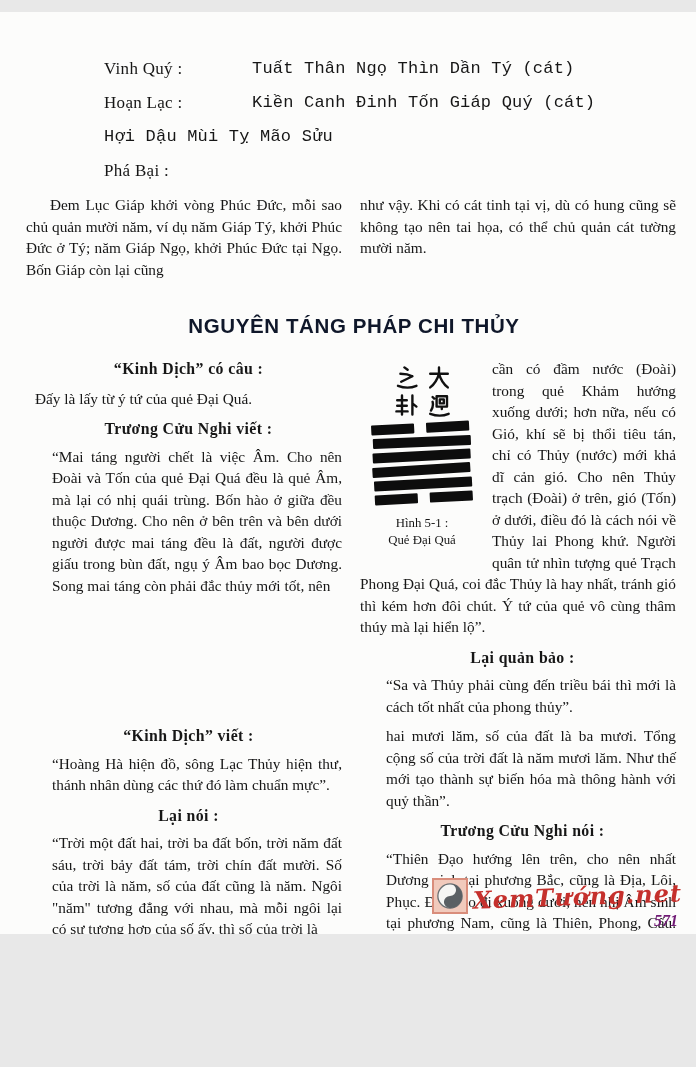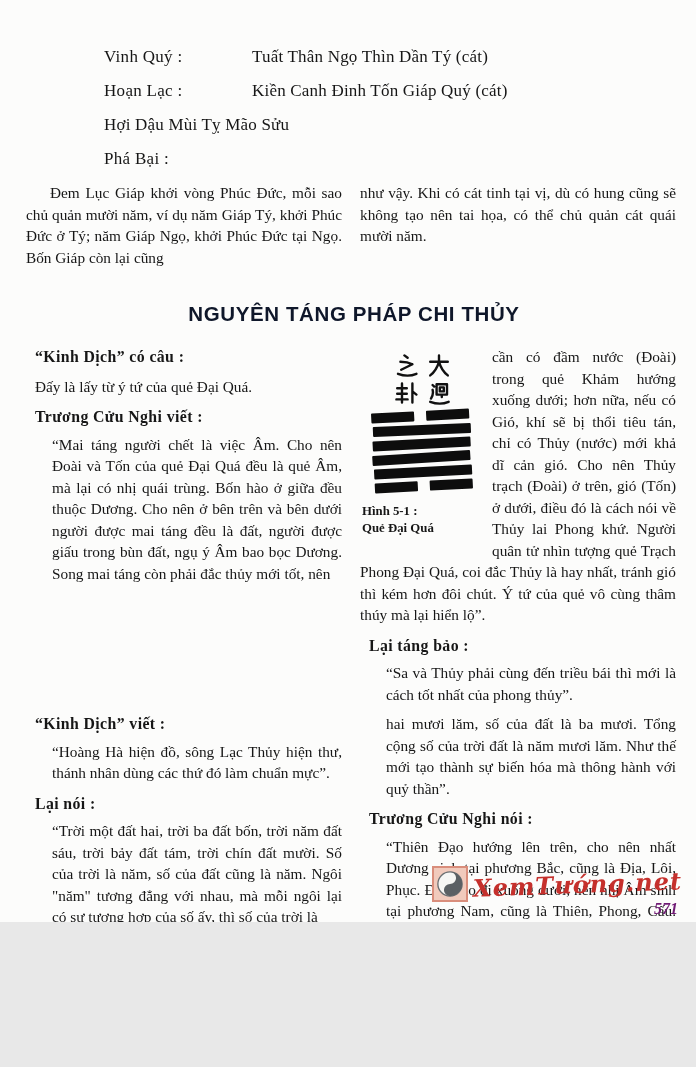--- a/index.html
+++ b/index.html
@@ -1,53 +1,53 @@
 <!DOCTYPE html>
 <html><head>
 <meta charset="utf-8">
 <style>
   html,body{margin:0;padding:0;background:#e8e8e8;}
   .page{
-    position:relative;width:696px;height:922px;margin:0 auto;
+    position:relative;width:696px;height:922px;margin:12px auto;
     background:#fcfcfb;color:#161616;overflow:hidden;
     font-family:"Liberation Serif","DejaVu Serif",serif;
     box-sizing:border-box;padding:46px 14px 4px 26px;
   }
   
   .toplist{margin-left:78px;}
   .trow{display:flex;margin-bottom:13px;line-height:21px;font-size:17px;}
   .tlabel{width:148px;letter-spacing:.3px;}
-  .tvalue{letter-spacing:.2px;}
+  .tvalue{letter-spacing:.2px;font-family:Liberation Mono, monospace;}
   
   .cols{display:flex;gap:18px;}
   .col{width:316px;text-align:justify;font-size:15.3px;line-height:21.5px;}
   .para{margin:0;}
   .para.indent{text-indent:24px;}
-  .lead{margin:9px 0 6px 9px;font-weight:bold;font-size:15.8px;letter-spacing:.4px;text-align:left;}
+  .lead{margin:9px 0 6px 9px;font-weight:bold;font-size:15.8px;letter-spacing:.4px;text-align:center;}
   .quote{margin:4px 0 8px 26px;}
   .flush{margin:8px 0 2px 9px;text-align:left;}
   
   h1{
     font-family:"Liberation Sans","DejaVu Sans",sans-serif;
     font-size:20.5px;font-weight:bold;text-align:center;color:#0f172a;
     letter-spacing:.6px;margin:34px 0 20px 0;
   }
   h1.h2{margin-top:28px;margin-bottom:16px;}
   
   .figure{float:left;width:120px;margin:6px 10px 4px 2px;}
   .hanzi{display:flex;justify-content:center;gap:9px;}
   .hanzi-col{display:flex;flex-direction:column;gap:2px;}
   .hanzi-col svg{display:block;}
   .hexagram{width:98px;margin:5px auto 0;transform:rotate(-3deg);}
   .hexline{height:10px;margin-bottom:4px;background:#0d0d0d;border-radius:1px;}
   .hexline.broken{background:none;display:flex;justify-content:space-between;}
   .hexline.broken span{width:43px;height:10px;background:#0d0d0d;border-radius:1px;}
   .hexline:nth-child(2){transform:translateX(1px) rotate(.6deg);}
   .hexline:nth-child(4){transform:translateX(-1px) rotate(-.5deg);}
-  .figcap{margin-top:12px;font-weight:bold;font-size:12.8px;line-height:17px;}
+  .figcap{margin-top:12px;text-align:center;font-weight:normal;font-size:12.8px;line-height:17px;}
   .figcap span{display:block;}
   .clearlead{clear:both;}
   
   .watermark{position:absolute;right:14px;bottom:20px;display:flex;align-items:center;gap:5px;}
   .wm-badge{
     width:36px;height:36px;background:#f1cabc;border:2px solid #d98d7b;
     display:flex;align-items:center;justify-content:center;box-sizing:border-box;
   }
   .wm-text{
     font-family:"DejaVu Serif",serif;font-style:italic;font-weight:bold;
@@ -79,21 +79,21 @@
     <div class="trow">
       <span class="tlabel">Phá Bại :</span>
     </div>
   </div>
 
   <div class="cols" style="margin-top:2px;">
     <div class="col">
       <p class="para indent">Đem Lục Giáp khởi vòng Phúc Đức, mỗi sao chủ quản mười năm, ví dụ năm Giáp Tý, khởi Phúc Đức ở Tý; năm Giáp Ngọ, khởi Phúc Đức tại Ngọ. Bốn Giáp còn lại cũng</p>
     </div>
     <div class="col">
-      <p class="para">như vậy. Khi có cát tinh tại vị, dù có hung cũng sẽ không tạo nên tai họa, có thể chủ quản cát quái mười năm.</p>
+      <p class="para">như vậy. Khi có cát tinh tại vị, dù có hung cũng sẽ không tạo nên tai họa, có thể chủ quản cát tường mười năm.</p>
     </div>
   </div>
 
   <h1>NGUYÊN TÁNG PHÁP CHI THỦY</h1>
 
   <div class="cols">
     <div class="col">
       <p class="lead" style="margin-top:0;">“Kinh Dịch” có câu :</p>
       <p class="flush">Đấy là lấy từ ý tứ của quẻ Đại Quá.</p>
       <p class="lead">Trương Cửu Nghi viết :</p>
@@ -133,21 +133,21 @@
               <span></span>
               <span></span>
             </div>
           </div>
         <div class="figcap">
           <span>Hình 5-1 :</span>
           <span>Quẻ Đại Quá</span>
         </div>
       </div>
       <p class="para">cần có đầm nước (Đoài) trong quẻ Khảm hướng xuống dưới; hơn nữa, nếu có Gió, khí sẽ bị thổi tiêu tán, chỉ có Thủy (nước) mới khả dĩ cản gió. Cho nên Thủy trạch (Đoài) ở trên, gió (Tốn) ở dưới, điều đó là cách nói về Thủy lai Phong khứ. Người quân tử nhìn tượng quẻ Trạch Phong Đại Quá, coi đắc Thủy là hay nhất, tránh gió thì kém hơn đôi chút. Ý tứ của quẻ vô cùng thâm thúy mà lại hiển lộ”.</p>
-      <p class="lead clearlead">Lại táng bảo :</p>
+      <p class="lead clearlead">Lại quản bảo :</p>
       <p class="quote">“Sa và Thủy phải cùng đến triều bái thì mới là cách tốt nhất của phong thủy”.</p>
     </div>
   </div>
 
 
   <div class="cols">
     <div class="col">
       <p class="lead" style="margin-top:0;">“Kinh Dịch” viết :</p>
       <p class="quote">“Hoàng Hà hiện đồ, sông Lạc Thủy hiện thư, thánh nhân dùng các thứ đó làm chuẩn mực”.</p>
       <p class="lead">Lại nói :</p>

